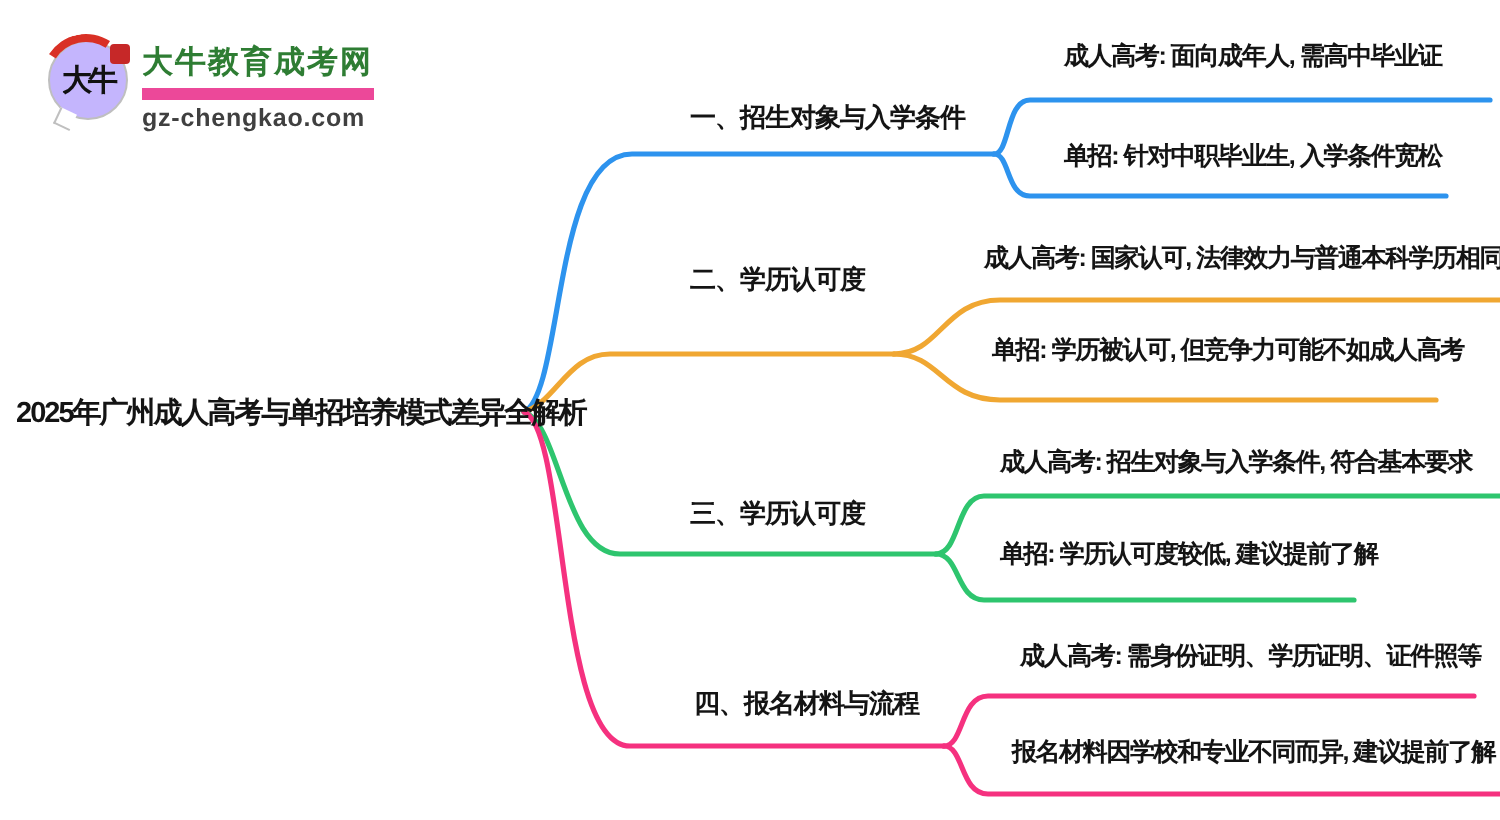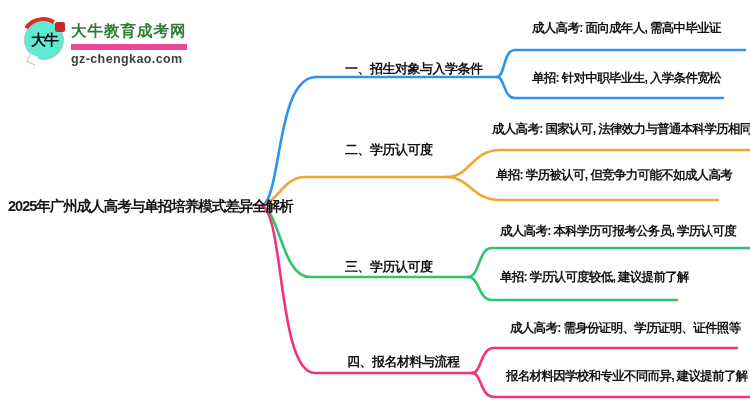--- a/index.html
+++ b/index.html
@@ -20,21 +20,21 @@
     width: 750px; height: 410px;
     pointer-events: none;
   }
   svg.links path { fill: none; stroke-width: 2.6; stroke-linecap: round; stroke-linejoin: round; }
 
   
   .logo { position: absolute; left: 0; top: 0; width: 230px; height: 70px; cursor: pointer; }
   .badge {
     position: absolute; left: 24px; top: 20px;
     width: 40px; height: 40px;
-    background: #5eead4;
+    background: #c4b5fd;
     border: 1.5px solid #bfbfbf;
     border-radius: 50%;
   }
   .badge-arc {
     position: absolute; left: -4px; top: -4px;
     width: 44px; height: 44px;
     border: 4px solid transparent;
     border-top-color: #d93025;
     border-radius: 50%;
     transform: rotate(-12deg);
@@ -73,21 +73,21 @@
   }
 
   
   .node { position: absolute; white-space: nowrap; color: #141414; }
   .root-label {
     left: 8px; top: 197px;
     font-size: 14.5px; font-weight: bold;
     letter-spacing: -1px;
     width: 252px; text-align: left;
   }
-  .branch-label { font-size: 13px; font-weight: bold; letter-spacing: -0.5px; margin-top: 10px; }
+  .branch-label { font-size: 13px; font-weight: bold; letter-spacing: -0.5px; }
   .leaf-label   { font-size: 12.5px; font-weight: bold; letter-spacing: -0.7px; }
 
   .b1-label { left: 345px; top: 50px; }
   .b2-label { left: 345px; top: 131px; }
   .b3-label { left: 345px; top: 248px; }
   .b4-label { left: 347px; top: 343px; }
 
   .b1-leaf1 { left: 532px; top: 20px; }
   .b1-leaf2 { left: 532px; top: 70px; }
   .b2-leaf1 { left: 492px; top: 121px; }
@@ -146,18 +146,18 @@
 
   <div class="node branch-label b1-label">一、招生对象与入学条件</div>
   <div class="node branch-label b2-label">二、学历认可度</div>
   <div class="node branch-label b3-label">三、学历认可度</div>
   <div class="node leaf-label b1-leaf1">成人高考: 面向成年人, 需高中毕业证</div>
 
   <div class="node branch-label b4-label">四、报名材料与流程</div>
   <div class="node leaf-label b1-leaf2">单招: 针对中职毕业生, 入学条件宽松</div>
   <div class="node leaf-label b2-leaf1">成人高考: 国家认可, 法律效力与普通本科学历相同</div>
   <div class="node leaf-label b2-leaf2">单招: 学历被认可, 但竞争力可能不如成人高考</div>
-  <div class="node leaf-label b3-leaf1">成人高考: 本科学历可报考公务员, 学历认可度</div>
+  <div class="node leaf-label b3-leaf1">成人高考: 招生对象与入学条件, 符合基本要求</div>
   <div class="node leaf-label b3-leaf2">单招: 学历认可度较低, 建议提前了解</div>
   <div class="node leaf-label b4-leaf2">报名材料因学校和专业不同而异, 建议提前了解</div>
   <div class="node leaf-label b4-leaf1">成人高考: 需身份证明、学历证明、证件照等</div>
 
 </div>
 
 </body></html>

